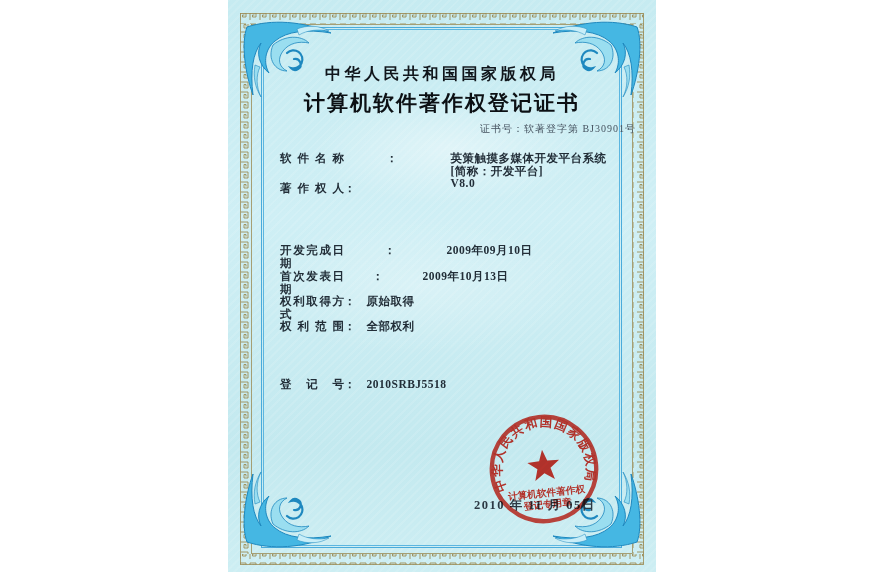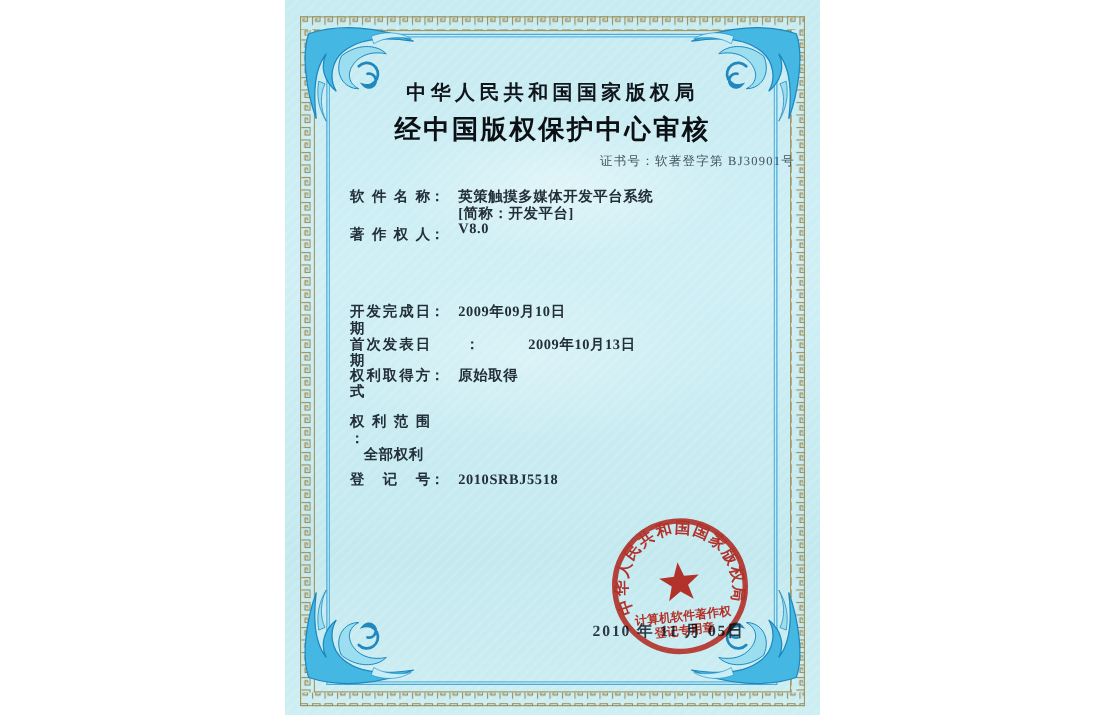--- a/index.html
+++ b/index.html
@@ -42,22 +42,22 @@
     position:absolute; top:89px; left:0; width:100%;
     text-align:center; font-size:21px; font-weight:bold;
     letter-spacing:2px; color:#0c1014;
   }
   .cert-no {
     position:absolute; top:122px; right:20px;
     font-size:10px; color:#45525f; letter-spacing:1px;
   }
   .fields { position:absolute; left:52px; top:0; width:340px; }
   .frow { position:absolute; display:flex; align-items:flex-start; }
-  .r1 { top:152px; } .r2 { top:182px; } .r3 { top:244px; }
-  .r4 { top:270px;gap:28px; } .r5 { top:295px; } .r6 { top:332px;flex-direction:column; } .r7 { top:342px;margin-top:36px; }
+  .r1 { top:152px;gap:42px; } .r2 { top:182px; } .r3 { top:244px;gap:40px; }
+  .r4 { top:270px;gap:28px; } .r5 { top:295px; } .r6 { top:320px; } .r7 { top:342px;margin-top:36px; }
   .flabel {
     display:inline-block; width:64px;
     font-size:11.5px; font-weight:bold; color:#222e38;
     text-align:justify; text-align-last:justify; line-height:13px;
   }
   .fcolon { font-size:11.5px; font-weight:bold; color:#222e38; line-height:13px; }
   .fvalue { margin-left:11px; }
   .fvalue span {
     display:block; font-size:11.5px; font-weight:bold; color:#222e38;
     line-height:12.5px; letter-spacing:.5px;
@@ -125,21 +125,21 @@
     </svg>
     <svg class="flourish fl-br" viewBox="0 0 100 80">
       <path d="M4,6 C28,-2 60,0 88,12 C64,8 44,10 32,20 C22,28 20,42 26,52 C16,44 13,32 18,22 C10,32 7,50 10,74 C2,52 -2,22 4,6 Z" fill="#45b7e3" stroke="#1e88bf" stroke-width="1"></path>
       <path d="M30,24 C42,14 58,14 66,22 C56,20 46,22 40,30 C34,38 36,46 44,50 C32,50 24,38 30,24 Z" fill="#9adef0" stroke="#1e88bf" stroke-width="0.8"></path>
       <path d="M44,32 a9,9 0 1,1 4,15 a5.5,5.5 0 1,0 3,-9" fill="none" stroke="#1e88bf" stroke-width="2.2" stroke-linecap="round"></path>
       <path d="M12,44 C10,56 12,66 18,76 C13,66 13,54 17,46 Z" fill="#9adef0" stroke="#1e88bf" stroke-width="0.6"></path>
       <path d="M54,8 C64,4 76,4 86,10 C76,8 64,9 56,14 Z" fill="#c8eef8" stroke="#1e88bf" stroke-width="0.5"></path>
     </svg>
 
     <div class="authority">中华人民共和国国家版权局</div>
-    <div class="cert-title">经中国版权保护中心审核</div>
+    <div class="cert-title">计算机软件著作权登记证书</div>
     <div class="cert-no"><span>证书号：</span><span>软著登字第 BJ30901号</span></div>
 
     <div class="fields">
       <div class="frow r1">
         <span class="flabel">软件名称</span>
           <span class="fcolon">：</span>
         <span class="fvalue">
           <span>英策触摸多媒体开发平台系统</span>
           <span>[简称：开发平台]</span>
           <span>V8.0</span>

